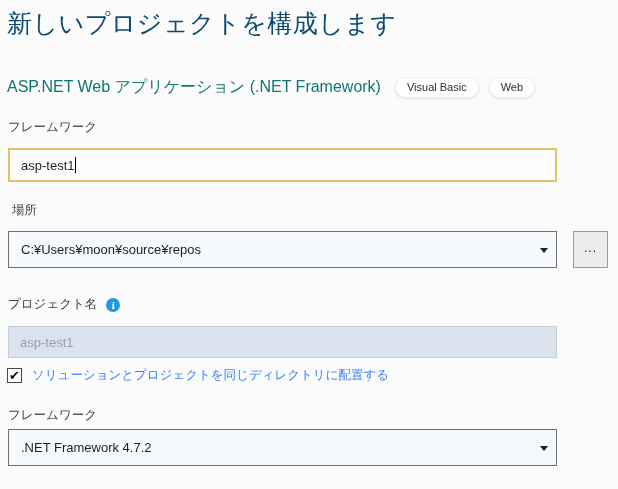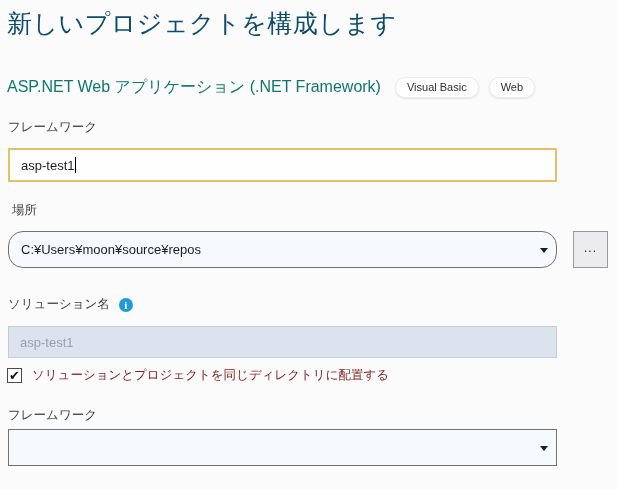--- a/index.html
+++ b/index.html
@@ -90,21 +90,21 @@
   .combobox {
     background: #f6f9fd;
     border: 1px solid #717171;
     display: flex;
     align-items: center;
     padding-left: 12px;
     padding-right: 24px;
     font-size: 13px;
     color: #1e1e1e;
   }
-  .combo-location { left: 8px; top: 231px; width: 549px; height: 37px; border-radius: 15px; }
+  .combo-location { left: 8px; top: 231px; width: 549px; height: 37px; }
   .combo-framework { left: 8px; top: 429px; width: 549px; height: 37px; }
   .combo-value { flex: 1; white-space: nowrap; overflow: hidden; }
   .combo-arrow {
     position: absolute;
     right: 8px; top: 50%;
     margin-top: -2px;
     width: 0; height: 0;
     border-left: 4px solid transparent;
     border-right: 4px solid transparent;
     border-top: 5px solid #1e1e1e;
@@ -146,21 +146,21 @@
     border: 1px solid #4a4a4a;
     color: #111111;
     font-size: 13px;
     line-height: 13px;
     text-align: center;
     font-weight: bold;
   }
   .checkbox-label {
     margin-left: 10px;
     font-size: 12.5px;
-    color: #7f1d1d;
+    color: #3b82f6;
     white-space: nowrap;
   }
 </style>
 </head>
 <body>
 
 <h1 class="abs page-title">新しいプロジェクトを構成します</h1>
 
 <div class="abs template-row">
   <span class="template-name">ASP.NET Web アプリケーション (.NET Framework)</span>
@@ -180,30 +180,31 @@
 <div class="abs field-label lbl-location">場所</div>
 
 <div class="abs combobox combo-location">
   <span class="combo-value">C:¥Users¥moon¥source¥repos</span>
   <span class="combo-arrow"></span>
 </div>
 
 <div class="abs browse-button">...</div>
 
 <div class="abs field-label lbl-solution">
-  <span>ソリューション名</span>
+  <span>プロジェクト名</span>
   <span class="info-icon">i</span>
 </div>
 
 <div class="abs textbox-disabled">
   <span>asp-test1</span>
 </div>
 
 <div class="abs checkbox-row">
   <span class="checkbox-box">✔</span>
   <span class="checkbox-label">ソリューションとプロジェクトを同じディレクトリに配置する</span>
 </div>
 
 <div class="abs field-label lbl-framework">フレームワーク</div>
 
 <div class="abs combobox combo-framework">
+  <span class="combo-value">.NET Framework 4.7.2</span>
   <span class="combo-arrow"></span>
 </div>
 
 </body></html>

